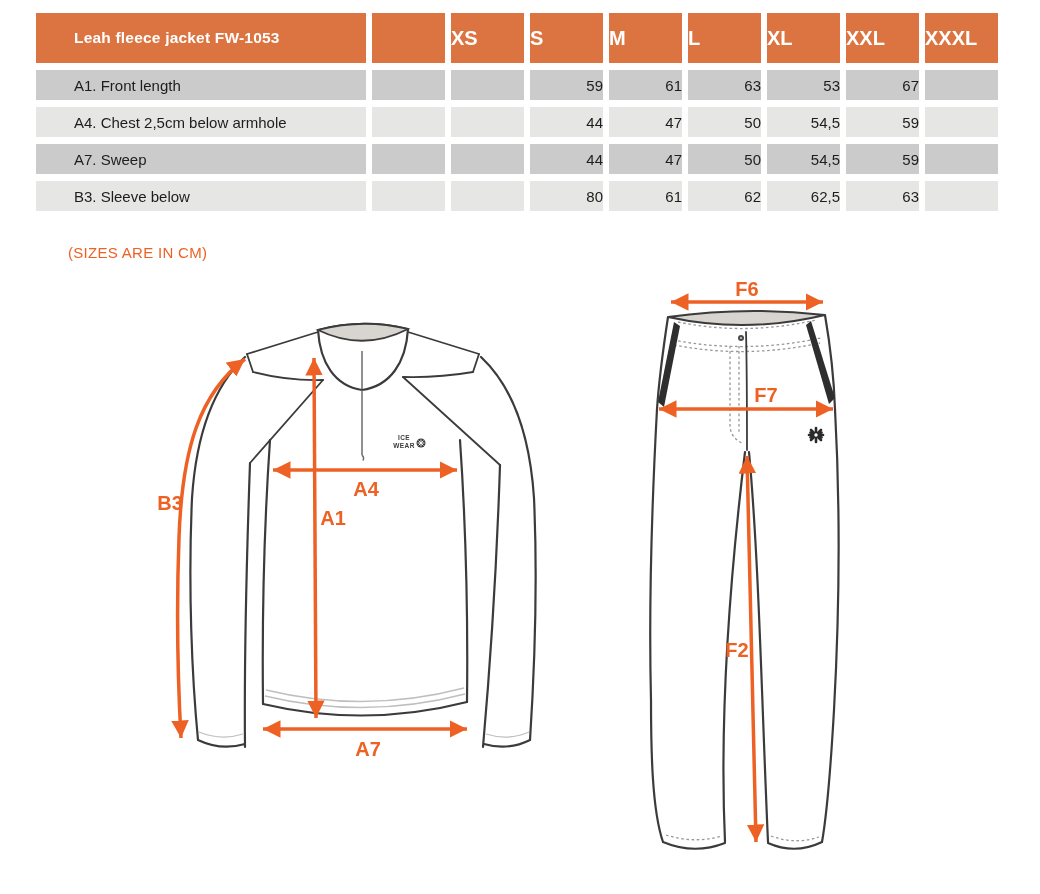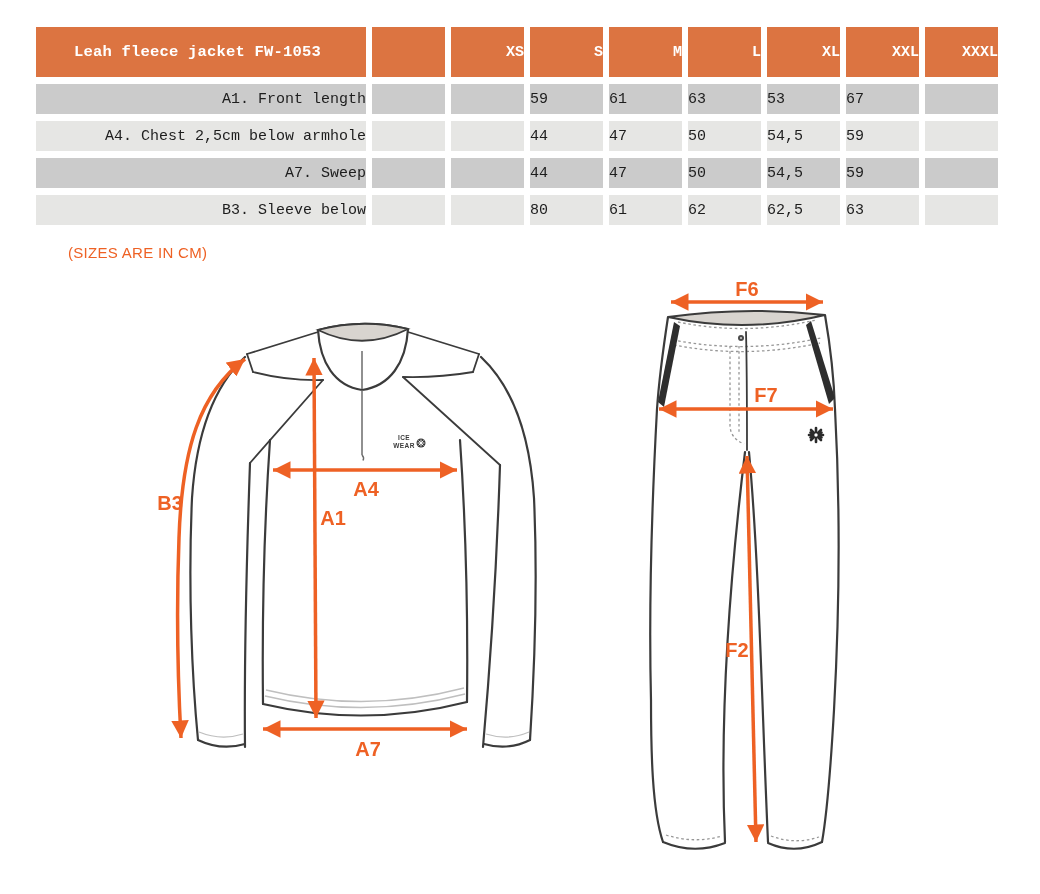--- a/index.html
+++ b/index.html
@@ -7,35 +7,35 @@
     --outline:#3B3B3B; --collar:#D8D4CF; --stitch:#BFBFBF; --text:#1D1D1D;
   }
   *{box-sizing:border-box;}
   html,body{margin:0;padding:0;}
   body{
     width:1040px;height:894px;position:relative;background:#ffffff;
     font-family:"Liberation Sans", sans-serif; overflow:hidden;
   }
   
   table.size-table{
-    position:absolute; left:30px; top:20px;
-    border-collapse:separate; border-spacing:6px 7px;font-family:Liberation Mono, monospace;
+    position:absolute; left:30px; top:6px;
+    border-collapse:separate; border-spacing:6px 7px;
   }
   .size-table th{
     background:var(--header-bg); color:#ffffff; font-weight:bold;
-    height:50px; font-size:15px; text-align:right; padding:0;
+    height:50px; font-size:20px; text-align:left; padding:0;
   }
   .size-table th.title-cell{
     width:330px; text-align:left; padding-left:38px; font-size:15.5px; letter-spacing:.2px;
   }
   .size-table th.size-cell{ width:73px; }
   .size-table td{
-    height:30px; font-size:15px; color:var(--text); text-align:left; padding:0;
-  }
-  .size-table td.label-cell{ text-align:right; padding-left:38px; }
+    height:30px; font-size:15px; color:var(--text); text-align:right; padding:0;
+  }
+  .size-table td.label-cell{ text-align:left; padding-left:38px; }
   tr.row-dark td{ background:var(--row-dark); }
   tr.row-light td{ background:var(--row-light); }
   
   .cm-note{
     position:absolute; left:68px; top:244px;
     color:var(--accent); font-size:15px; font-weight:500; letter-spacing:.3px;
   }
   
   svg.diagram{ position:absolute; }
   #jacket-svg{ left:140px; top:288px; }

